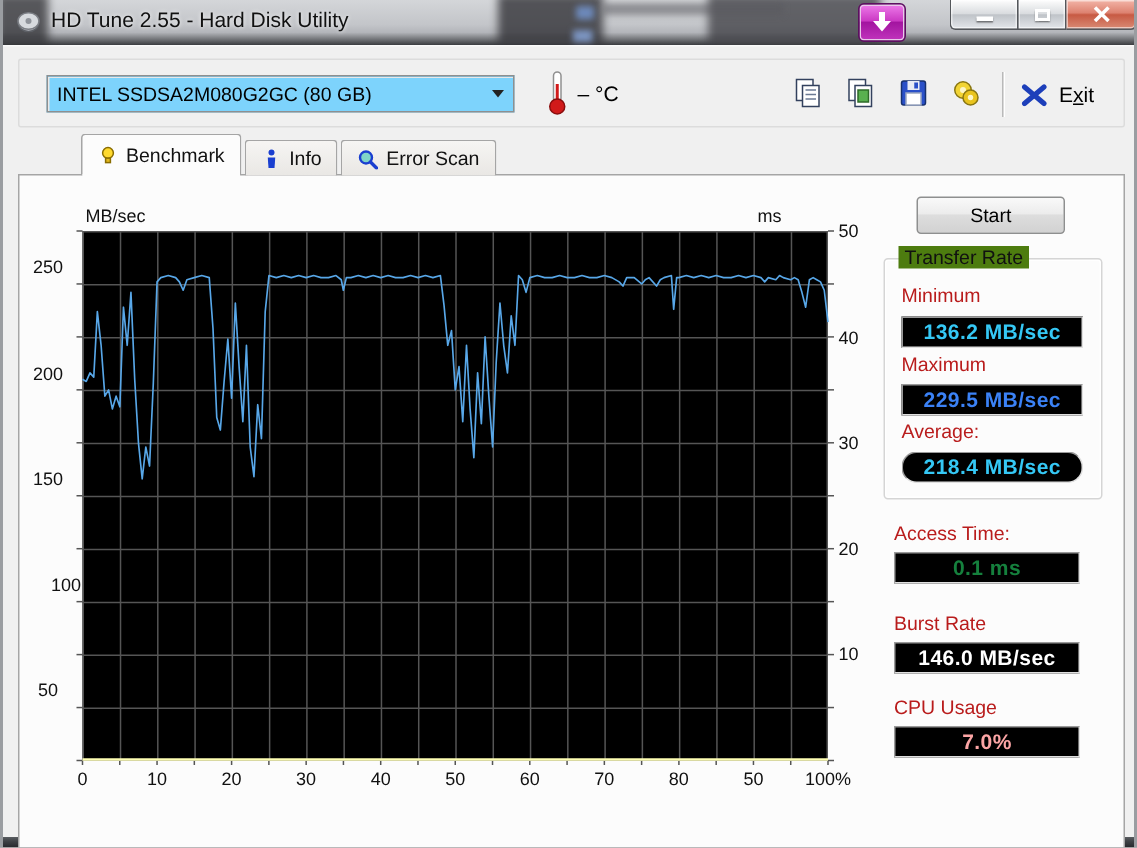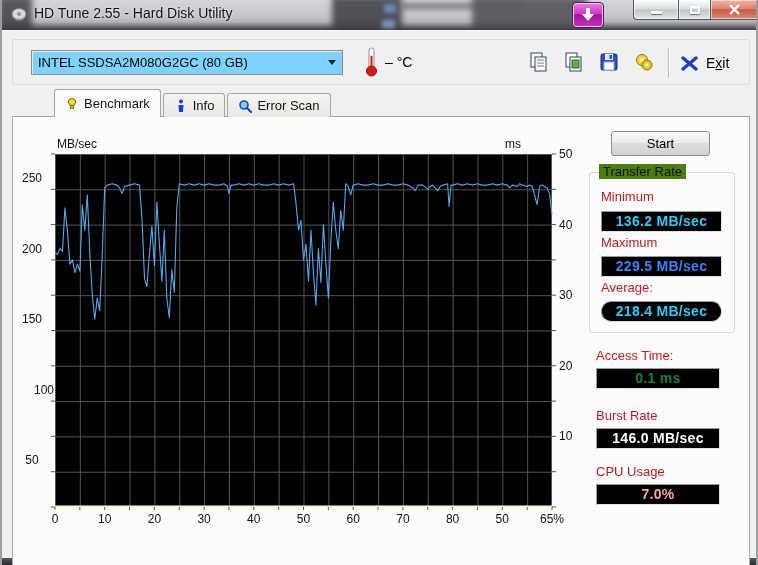--- a/index.html
+++ b/index.html
@@ -307,21 +307,21 @@
           <span class="ax xnum" style="position: absolute; left: 19px; top: 395px;">0</span>
           <span class="ax xnum" style="position: absolute; left: 68.7px; top: 395px;">10</span>
           <span class="ax xnum" style="position: absolute; left: 118.4px; top: 395px;">20</span>
           <span class="ax xnum" style="position: absolute; left: 168.1px; top: 395px;">30</span>
           <span class="ax xnum" style="position: absolute; left: 217.8px; top: 395px;">40</span>
           <span class="ax xnum" style="position: absolute; left: 267.5px; top: 395px;">50</span>
           <span class="ax xnum" style="position: absolute; left: 317.2px; top: 395px;">60</span>
           <span class="ax xnum" style="position: absolute; left: 366.9px; top: 395px;">70</span>
           <span class="ax xnum" style="position: absolute; left: 416.6px; top: 395px;">80</span>
           <span class="ax xnum" style="position: absolute; left: 466.3px; top: 395px;">50</span>
-          <span class="ax xnum" style="position: absolute; left: 516px; top: 395px;">65%</span>
+          <span class="ax xnum" style="position: absolute; left: 516px; top: 395px;">100%</span>
         </div>
 
       <button class="start-btn">Start</button>
 
       <div class="groupbox">
         <span class="gb-legend">Transfer Rate</span>
         <span class="fieldlabel" style="left:11px;top:16px;">Minimum</span>
         <div class="valbox in-group" style="top: 38px; color: rgb(53, 200, 245);">136.2 MB/sec</div>
         <span class="fieldlabel" style="left:11px;top:62px;">Maximum</span>
         <div class="valbox in-group" style="top: 83px; color: #3b82f6;">229.5 MB/sec</div>

